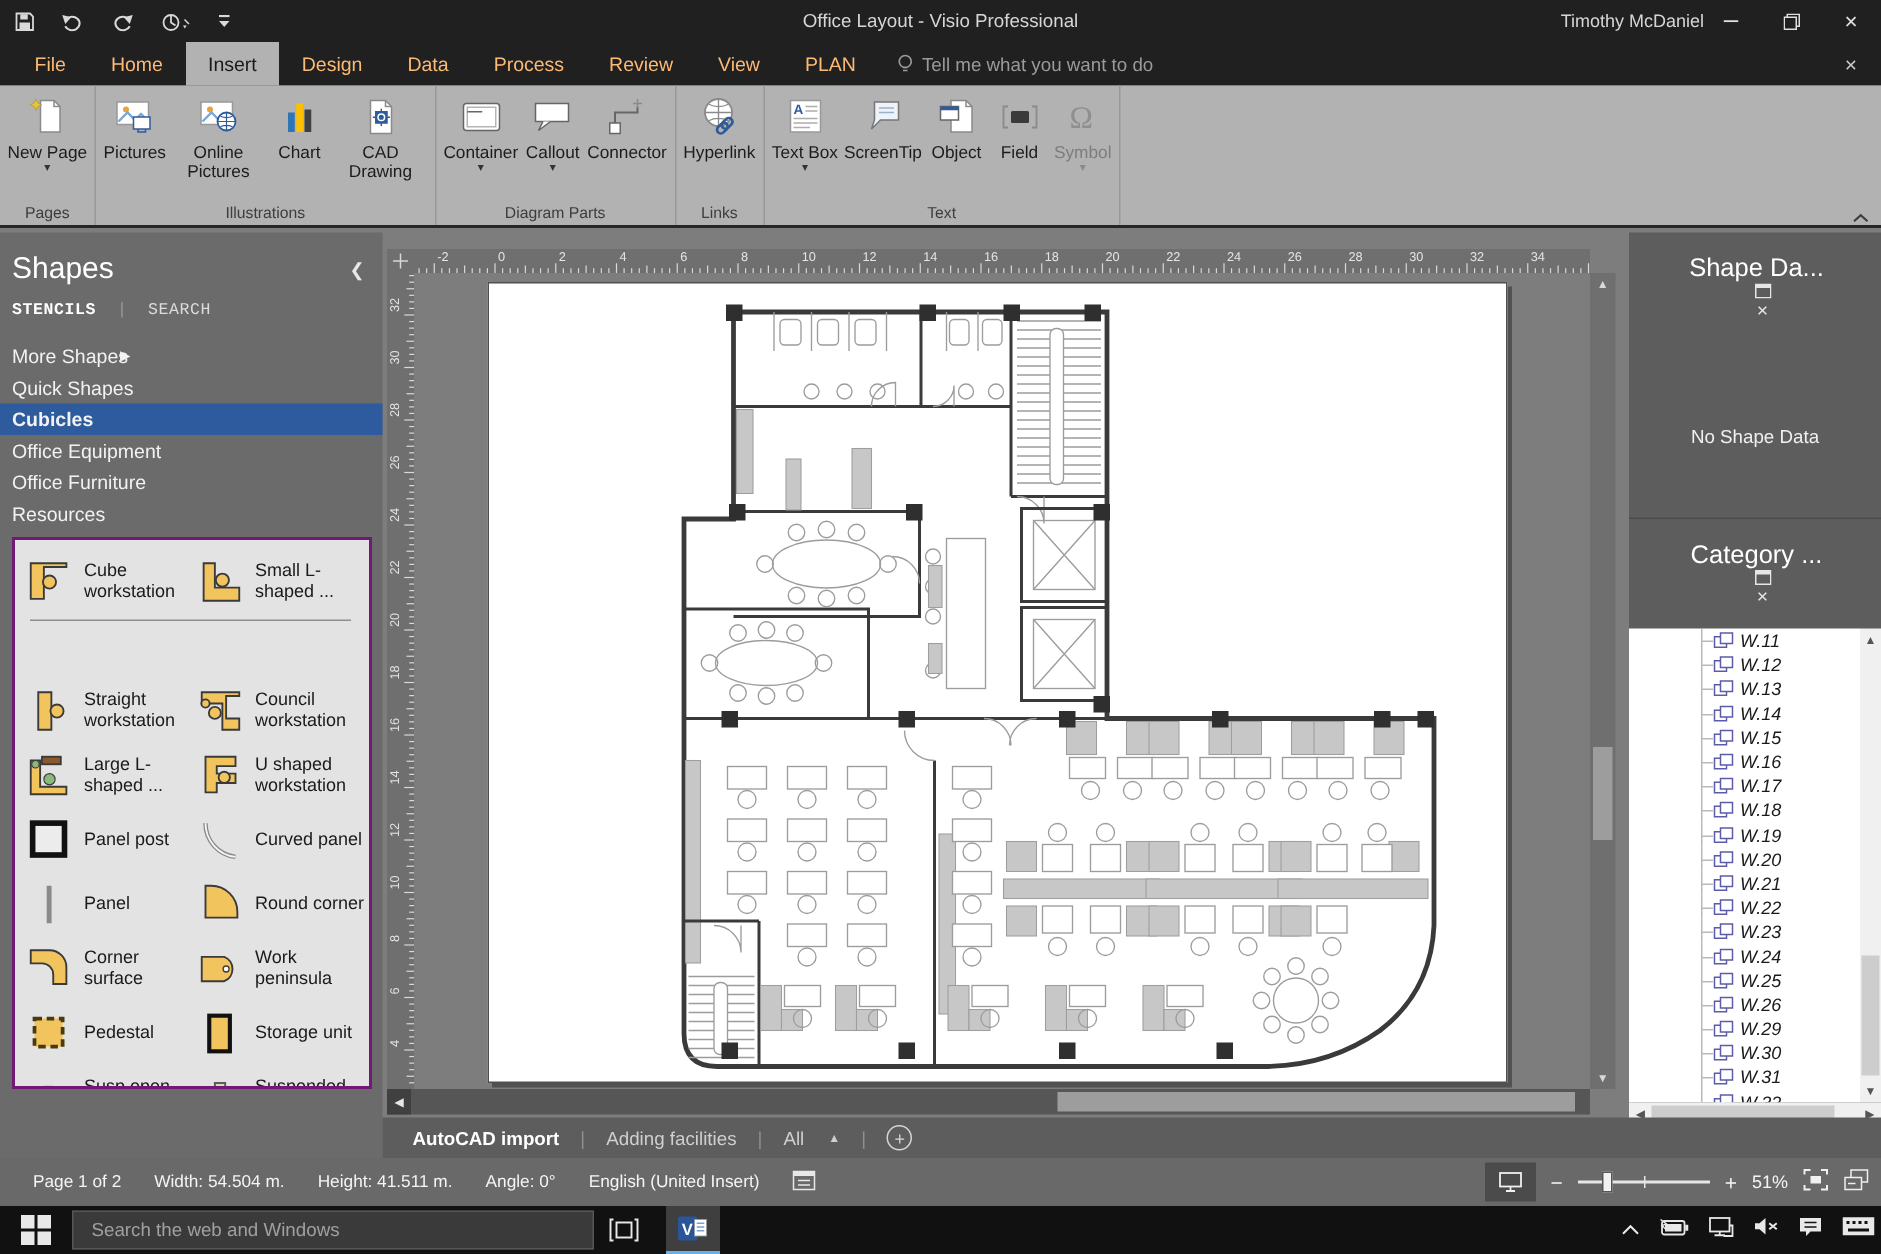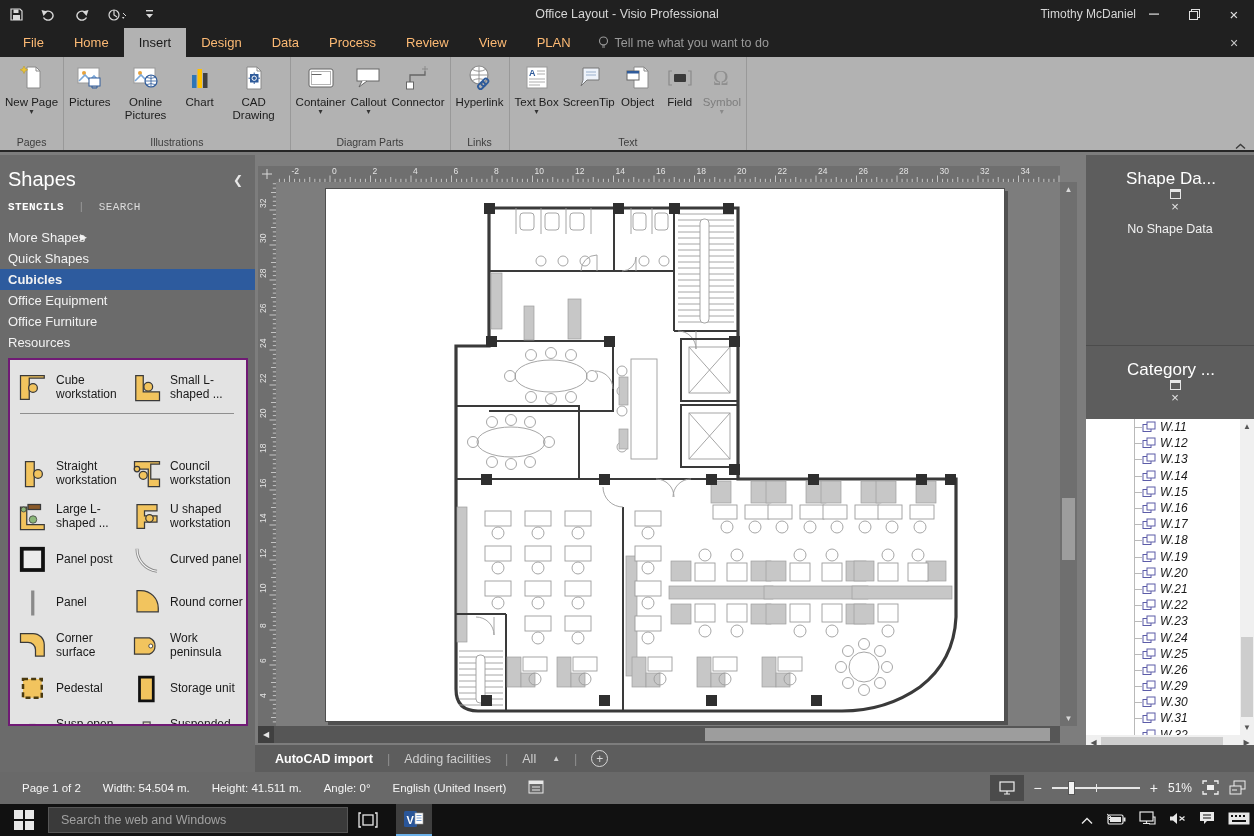--- a/index.html
+++ b/index.html
@@ -83,21 +83,21 @@
   .hsb { position:absolute; left:258px; top:726px; width:802px; height:17px; background:#565656; }
   .hsb .larr { position:absolute; left:0; top:0; width:16px; height:17px; background:#404040; color:#e6e6e6;
     font-size:8px; display:flex; align-items:center; justify-content:center; }
   .hsb .thumb { position:absolute; left:447px; top:2px; width:345px; height:13px; background:#9d9d9d; }
 
   
   .panes { position:absolute; left:1086px; top:155px; width:168px; height:590px; background:#5d5d5d; }
   .pane-title { display:flex; align-items:center; color:#fff; font-size:17px; padding:14px 8px 8px 10px;flex-direction:column; }
   .pane-title .t { flex:1; white-space:nowrap; overflow:hidden; }
   .pane-ic { margin-left:8px; color:#e6e6e6; display:flex; align-items:center; }
-  .no-data { text-align:center; color:#f0f0f0; font-size:12.5px; }
+  .no-data { text-align:center; color:#f0f0f0; font-size:12.5px; margin-top:62px; }
   .pane-div { position:absolute; left:0; top:190px; width:100%; border-top:1px solid #4c4c4c; }
   .catpane { position:absolute; left:0; top:191px; width:168px; }
   .cat-list { position:absolute; left:0; top:73px; width:154px; height:316px; background:#fff; overflow:hidden;
     padding-left:0;font-style:italic; }
   .cat-row { height:16.2px; display:flex; align-items:center; font-size:12px; color:#1a1a1a; position:relative; }
   .cat-stub { width:56px; flex:0 0 56px; height:100%; position:relative; }
   .cat-stub::before { content:""; position:absolute; left:48px; top:0; bottom:0; border-left:1px solid #b9b9b9; }
   .cat-stub::after { content:""; position:absolute; left:48px; top:50%; width:8px; border-top:1px solid #b9b9b9; }
   .cat-ic { width:14px; height:12px; margin-right:4px; flex:0 0 14px; }
   .cat-vsb { position:absolute; left:154px; top:73px; width:14px; height:316px; background:#f0f0f0; }
@@ -130,21 +130,21 @@
   .pres-btn { width:34px; height:26px; background:#4b4b4b; display:flex; align-items:center; justify-content:center; }
   .zoom-track { position:relative; width:88px; height:2px; background:#e6e6e6; }
   .zoom-track .notch { position:absolute; left:50%; top:-3px; width:1px; height:8px; background:#e6e6e6; }
   .zoom-thumb { position:absolute; left:16px; top:-6px; width:7px; height:14px; background:#f2f2f2; border:1px solid #555; }
   .zoom-pm { font-size:14px; color:#f5f5f5; }
   .zoom-val { font-size:12px; }
 
   
   .taskbar { position:absolute; left:0; top:804px; width:100%; height:32px; background:#111; display:flex; align-items:center; }
   .start { width:48px; height:32px; display:flex; align-items:center; justify-content:center; }
-  .tsearch { width:300px; height:26px; background:#3a3a3a; border:1px solid #565656; color:#a0a0a0;
+  .tsearch { width:348px; height:26px; background:#3a3a3a; border:1px solid #565656; color:#a0a0a0;
     font-size:12.5px; display:flex; align-items:center; padding-left:12px; }
   .taskview { width:40px; height:32px; display:flex; align-items:center; justify-content:center; }
   .visio-btn { width:36px; height:32px; margin-left:8px; background:#3f3f3f; border-bottom:2px solid #6ab0e8;
     display:flex; align-items:center; justify-content:center; }
   .tray { position:absolute; right:4px; top:0; height:32px; display:flex; align-items:center; gap:13px; color:#e8e8e8; }
 </style>
 </head>
 <body>
 
 <div class="app">

